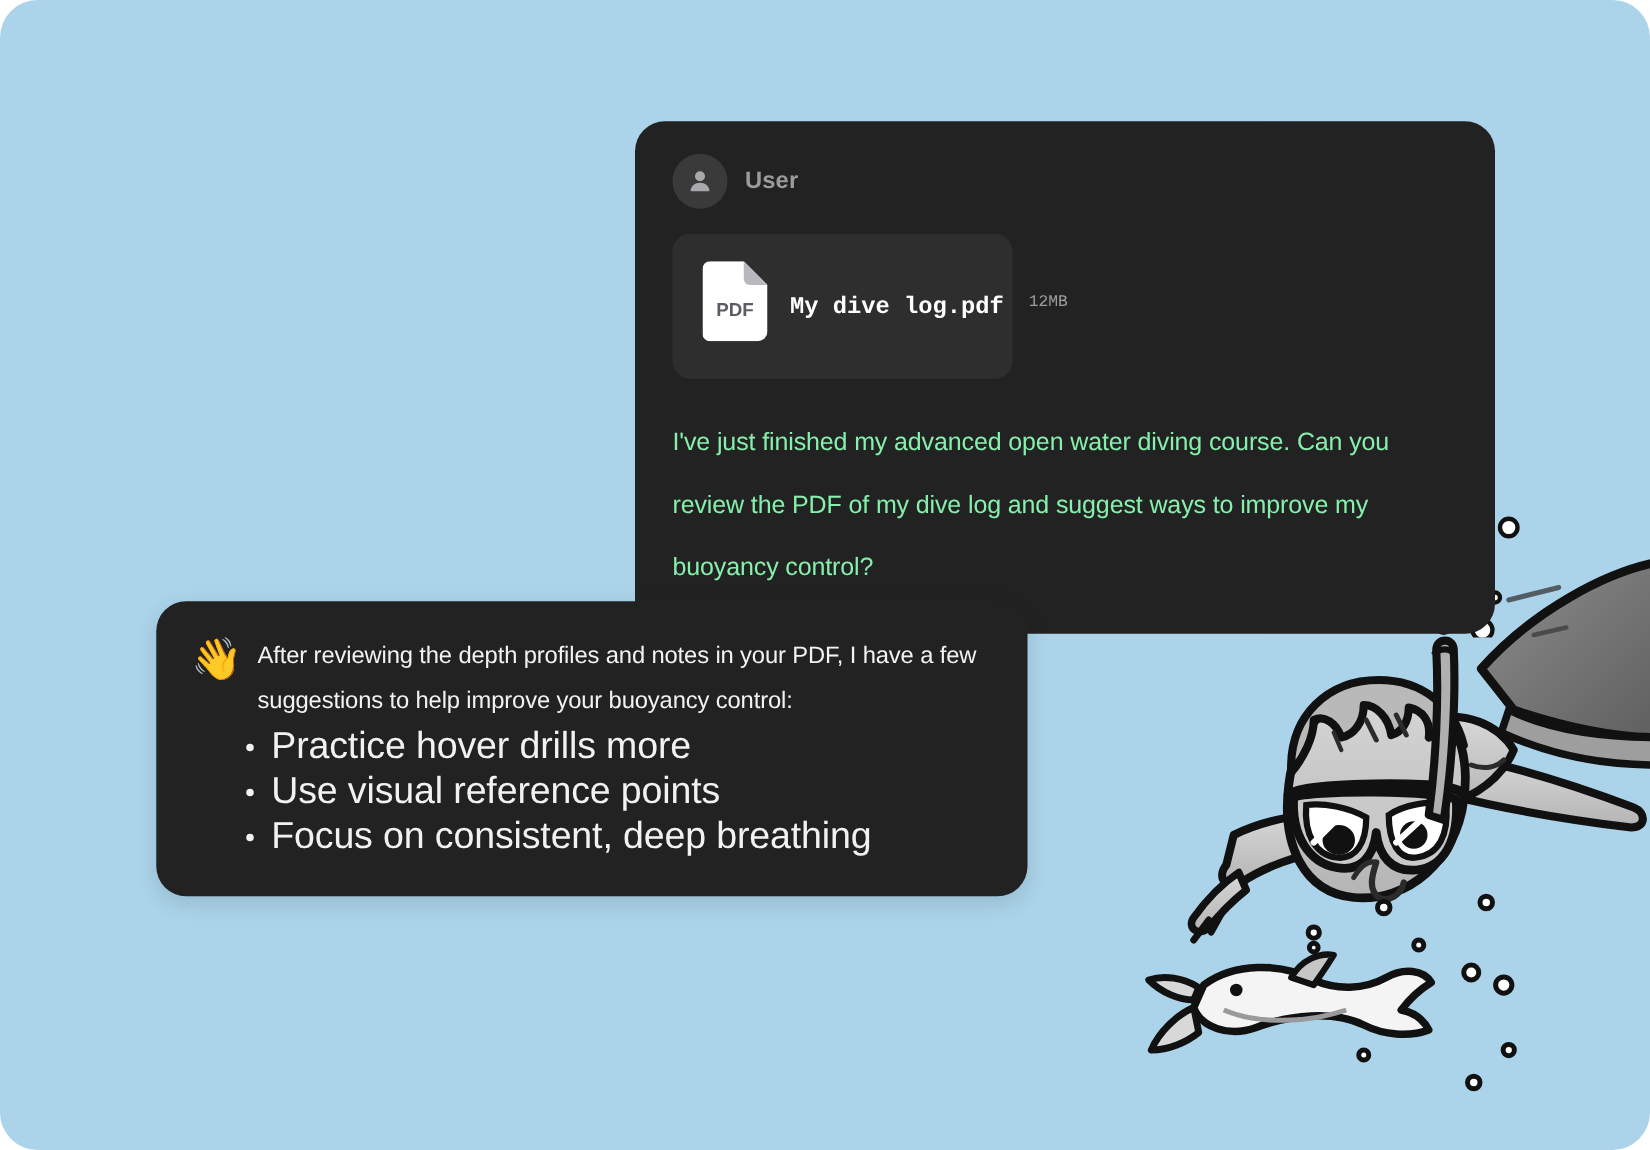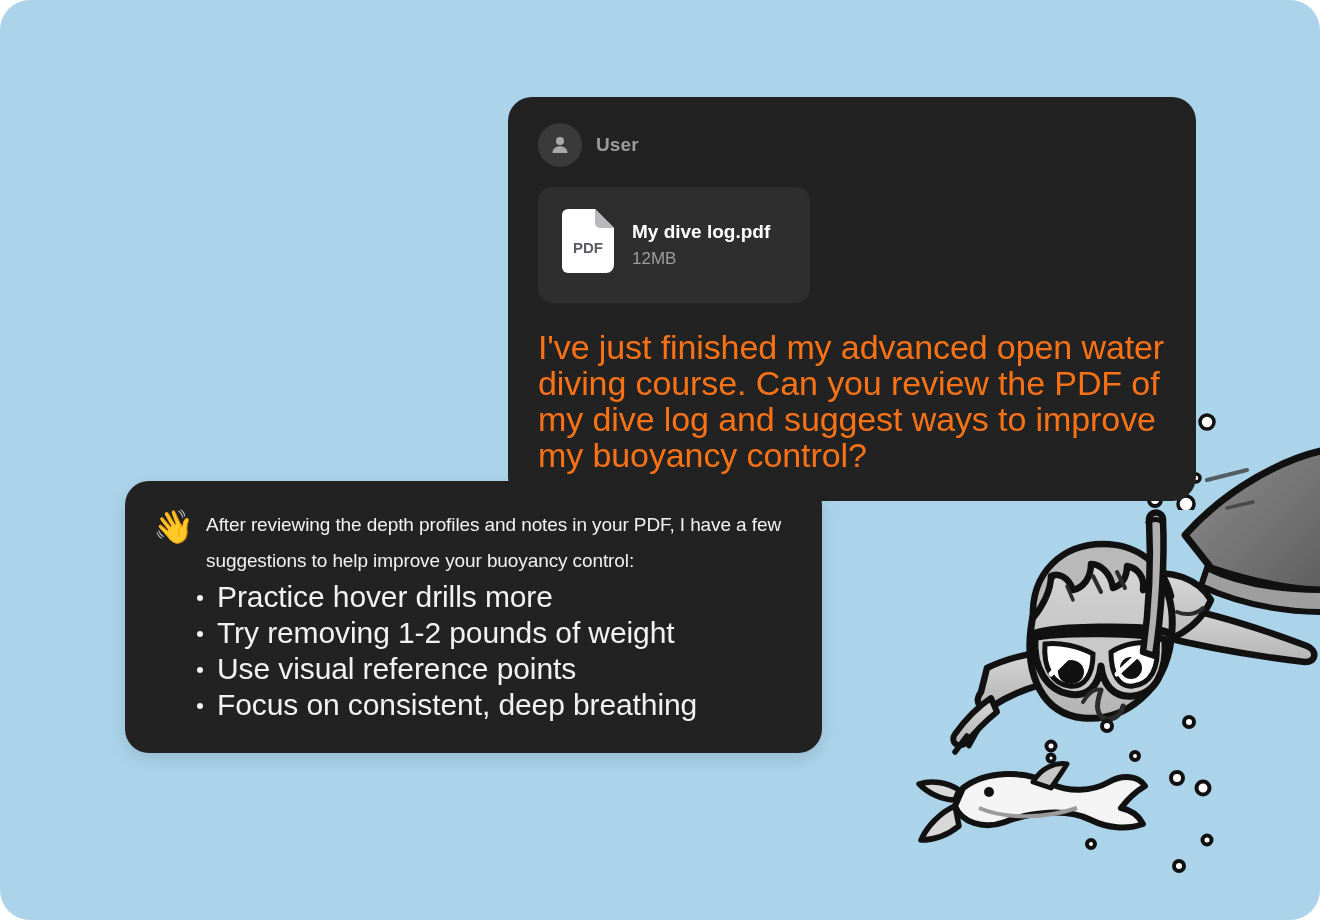--- a/index.html
+++ b/index.html
@@ -28,26 +28,26 @@
   .avatar svg{display:block;}
   .user-name{color:#9b9b9b;font-size:19px;font-weight:bold;letter-spacing:.1px;}
 
   .attachment{
     display:flex;align-items:center;gap:18px;
     background:#2e2e2e;border-radius:14px;
     padding:22px 24px;width:272px;box-sizing:border-box;margin-bottom:26px;
   }
   .pdf-icon{width:52px;height:72px;flex:0 0 auto;}
   .pdf-icon svg{display:block;}
-  .att-meta{display:flex;flex-direction:column;gap:6px;min-width:0;}
+  .att-meta{display:flex;gap:20px;min-width:0;font-family:Liberation Mono, monospace;}
   .att-name{color:#ffffff;font-size:19px;font-weight:bold;white-space:nowrap;}
-  .att-size{color:#9d9d9d;font-size:17px;}
+  .att-size{color:#9d9d9d;font-size:13px;}
 
   .user-text{
-    color:#f97316;font-size:34px;line-height:36px;letter-spacing:-0.1px;
+    color:#86efac;font-size:20px;line-height:50px;letter-spacing:-0.1px;
   }
 
   
   .assistant-bubble{
     position:absolute;left:125px;top:481px;width:697px;
     background:#222222;border-radius:24px;
     padding:26px 28px 30px 28px;box-sizing:border-box;
     box-shadow:0 6px 18px rgba(0,0,0,.12);
   }
   .assist-intro{display:flex;gap:12px;align-items:flex-start;}
@@ -210,19 +210,18 @@
     <div class="user-text">I've just finished my advanced open water diving course. Can you review the PDF of my dive log and suggest ways to improve my buoyancy control?</div>
   </div>
 
   <div class="assistant-bubble">
     <div class="assist-intro">
       <div class="wave-emoji">👋</div>
       <div class="assist-text">After reviewing the depth profiles and notes in your PDF, I have a few suggestions to help improve your buoyancy control:</div>
     </div>
     <ul class="assist-list">
       <li>Practice hover drills more</li>
-      <li>Try removing 1-2 pounds of weight</li>
       <li>Use visual reference points</li>
       <li>Focus on consistent, deep breathing</li>
     </ul>
   </div>
 
 </div>
 
 </body></html>

